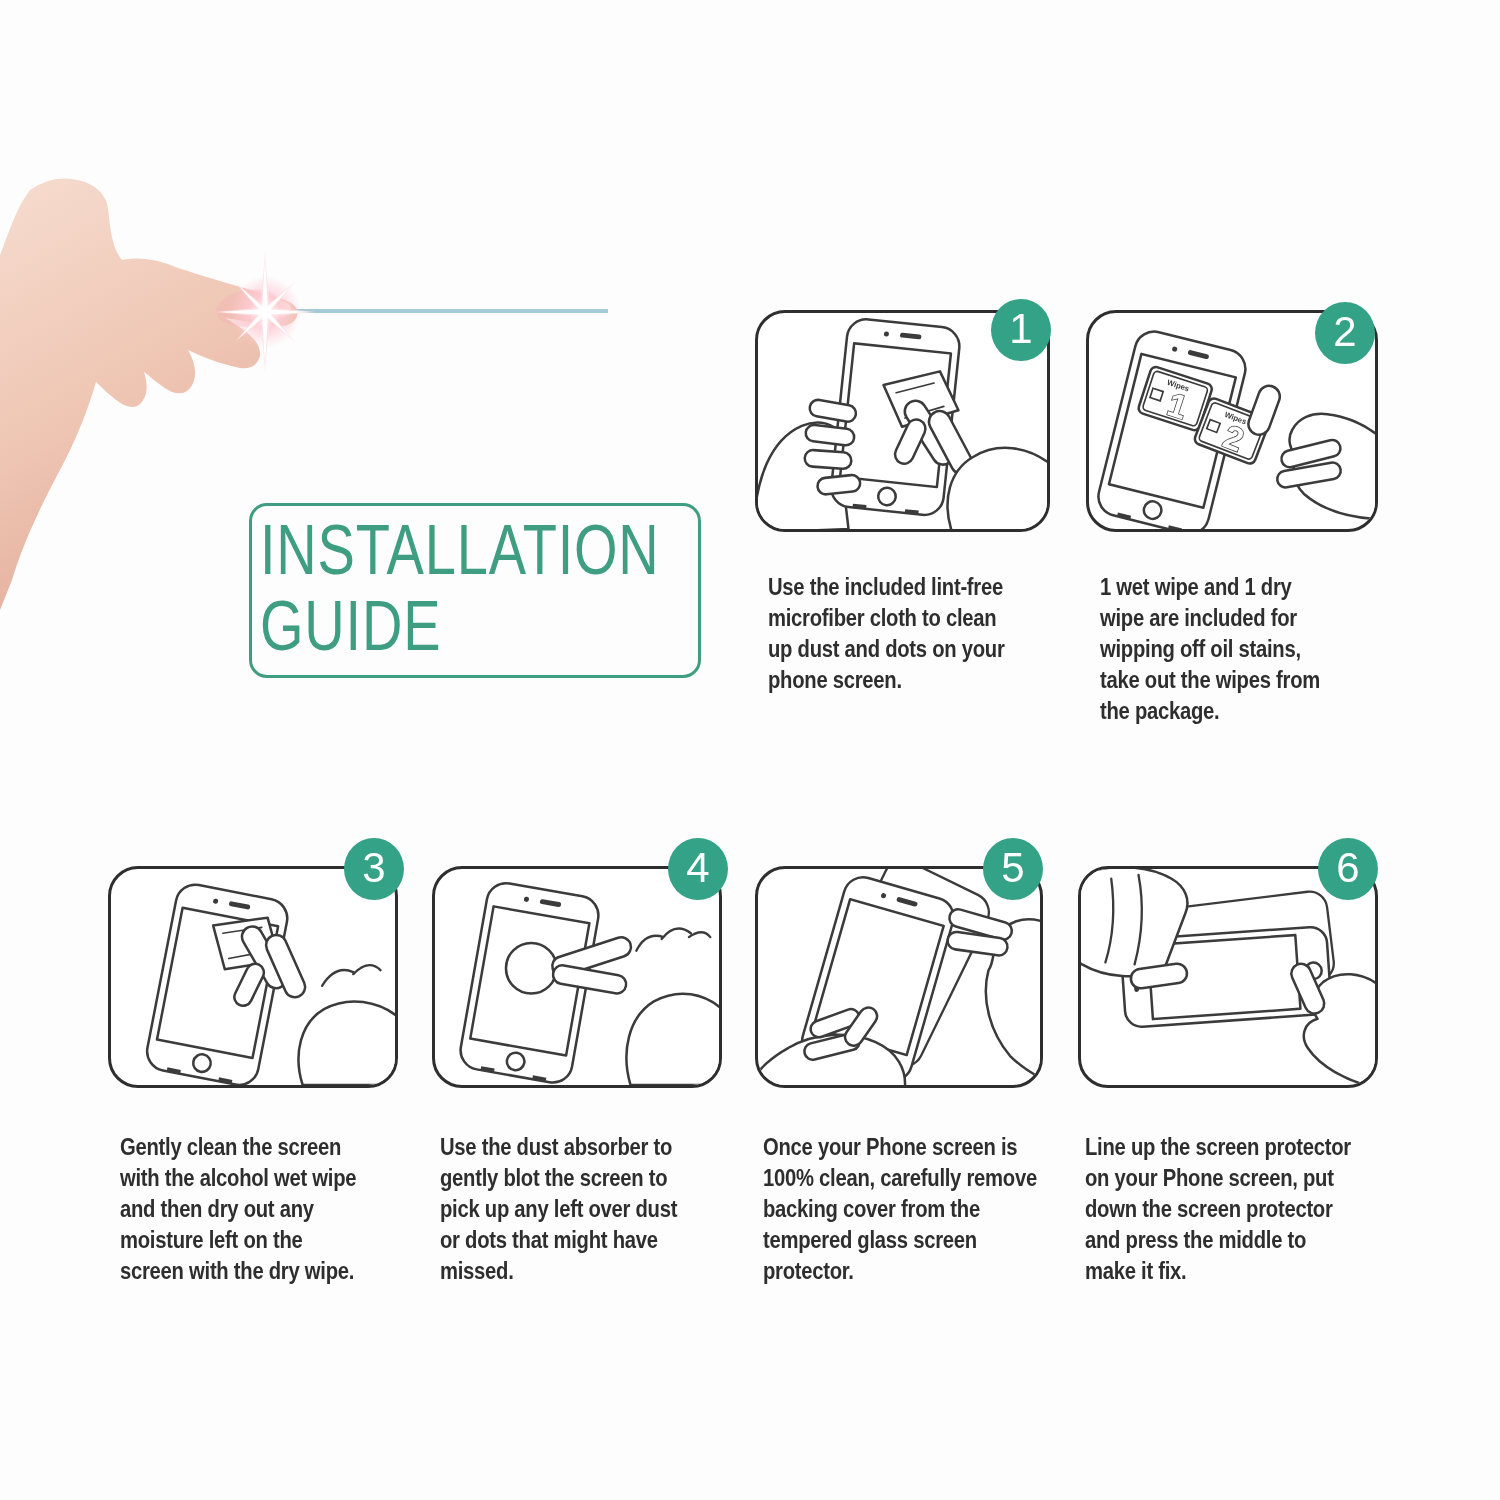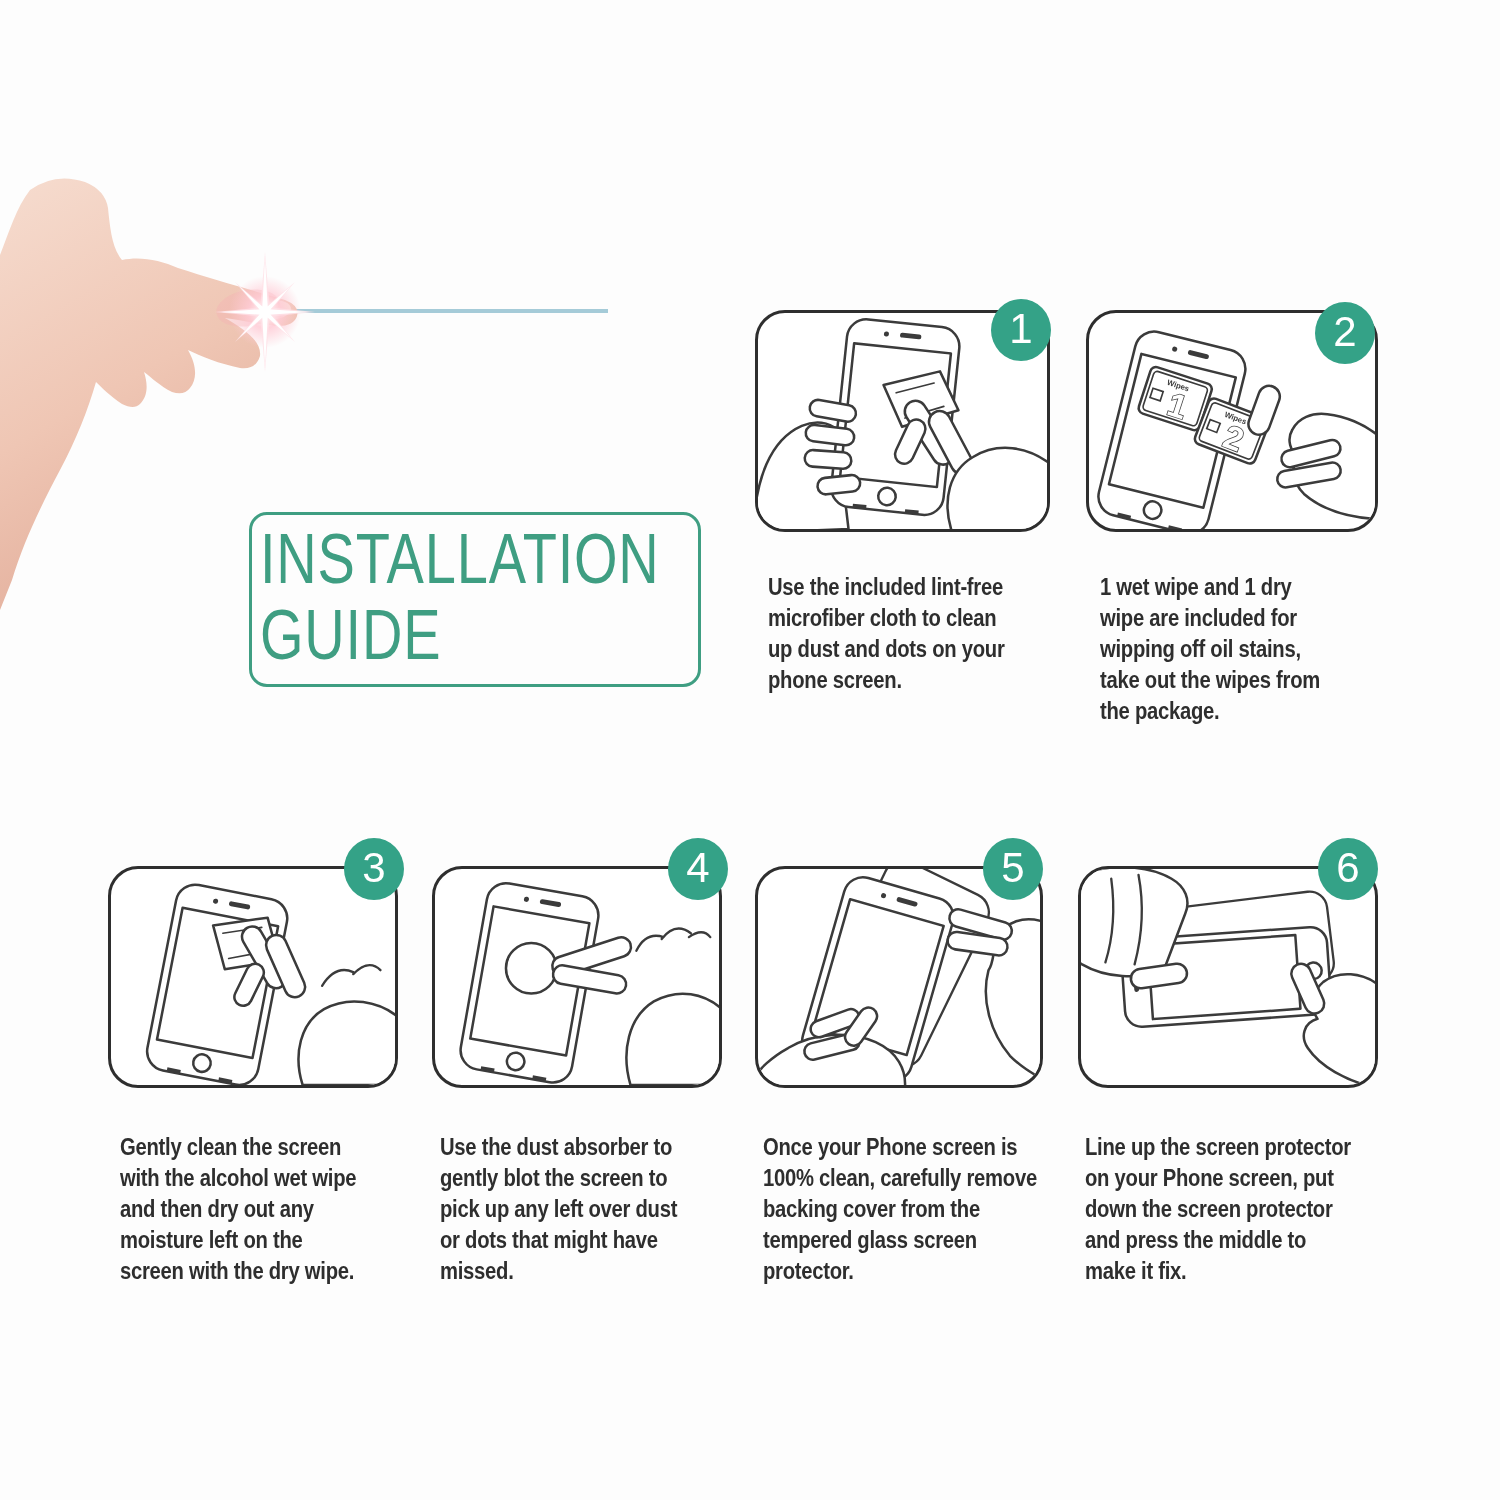--- a/index.html
+++ b/index.html
@@ -4,21 +4,21 @@
 <style>
   html,body{margin:0;padding:0;background:#fff;}
   .stage{
     position:relative;width:1500px;height:1500px;background:#fdfdfd;
     overflow:hidden;font-family:"Liberation Sans",sans-serif;
   }
   
   .title-box{
     position:absolute;left:249px;top:503px;width:452px;height:175px;
     box-sizing:border-box;border:3px solid #3f9e82;border-radius:18px;
-    padding:6px 0 0 8px;color:#3f9e82;background:transparent;margin-top:9px;
+    padding:6px 0 0 8px;color:#3f9e82;background:transparent;
   }
   .title-line{
     font-size:70px;line-height:76px;font-weight:300;letter-spacing:1px;
     transform:scaleX(.8);transform-origin:0 50%;white-space:nowrap;
   }
   
   .panel{
     position:absolute;box-sizing:border-box;background:#fff;
     border:3px solid #2e2e2e;border-radius:30px;overflow:hidden;
   }

